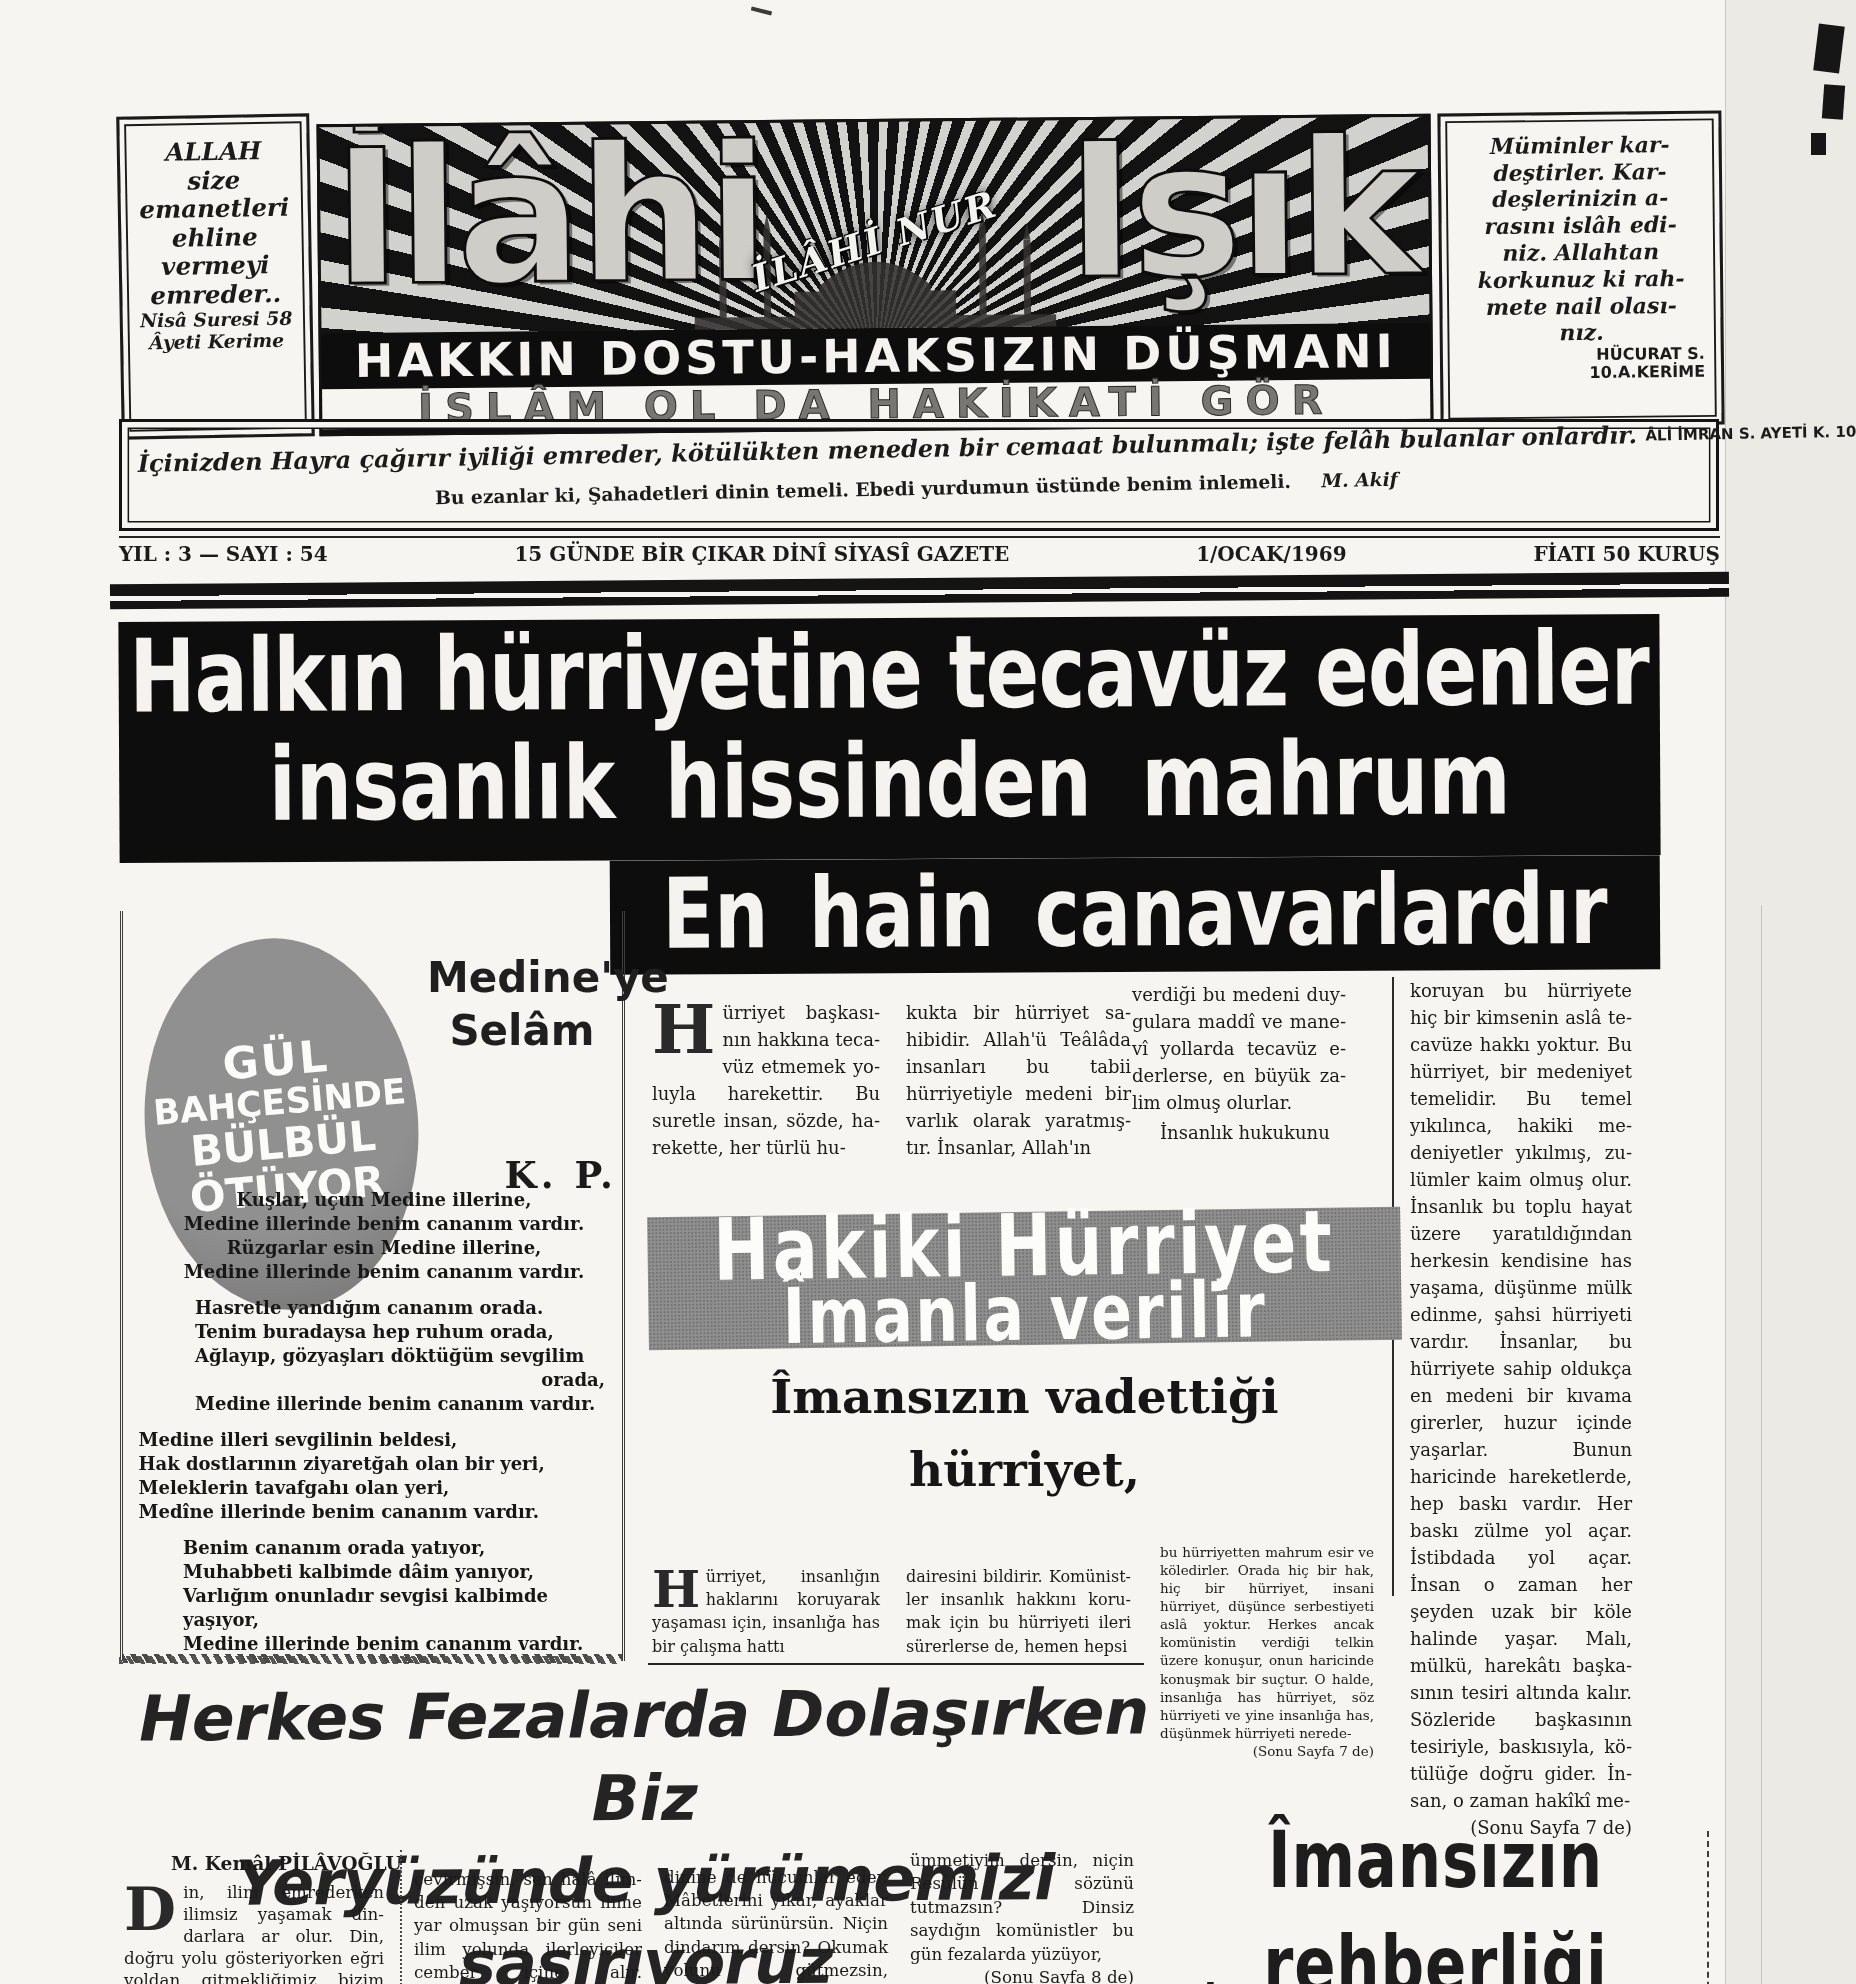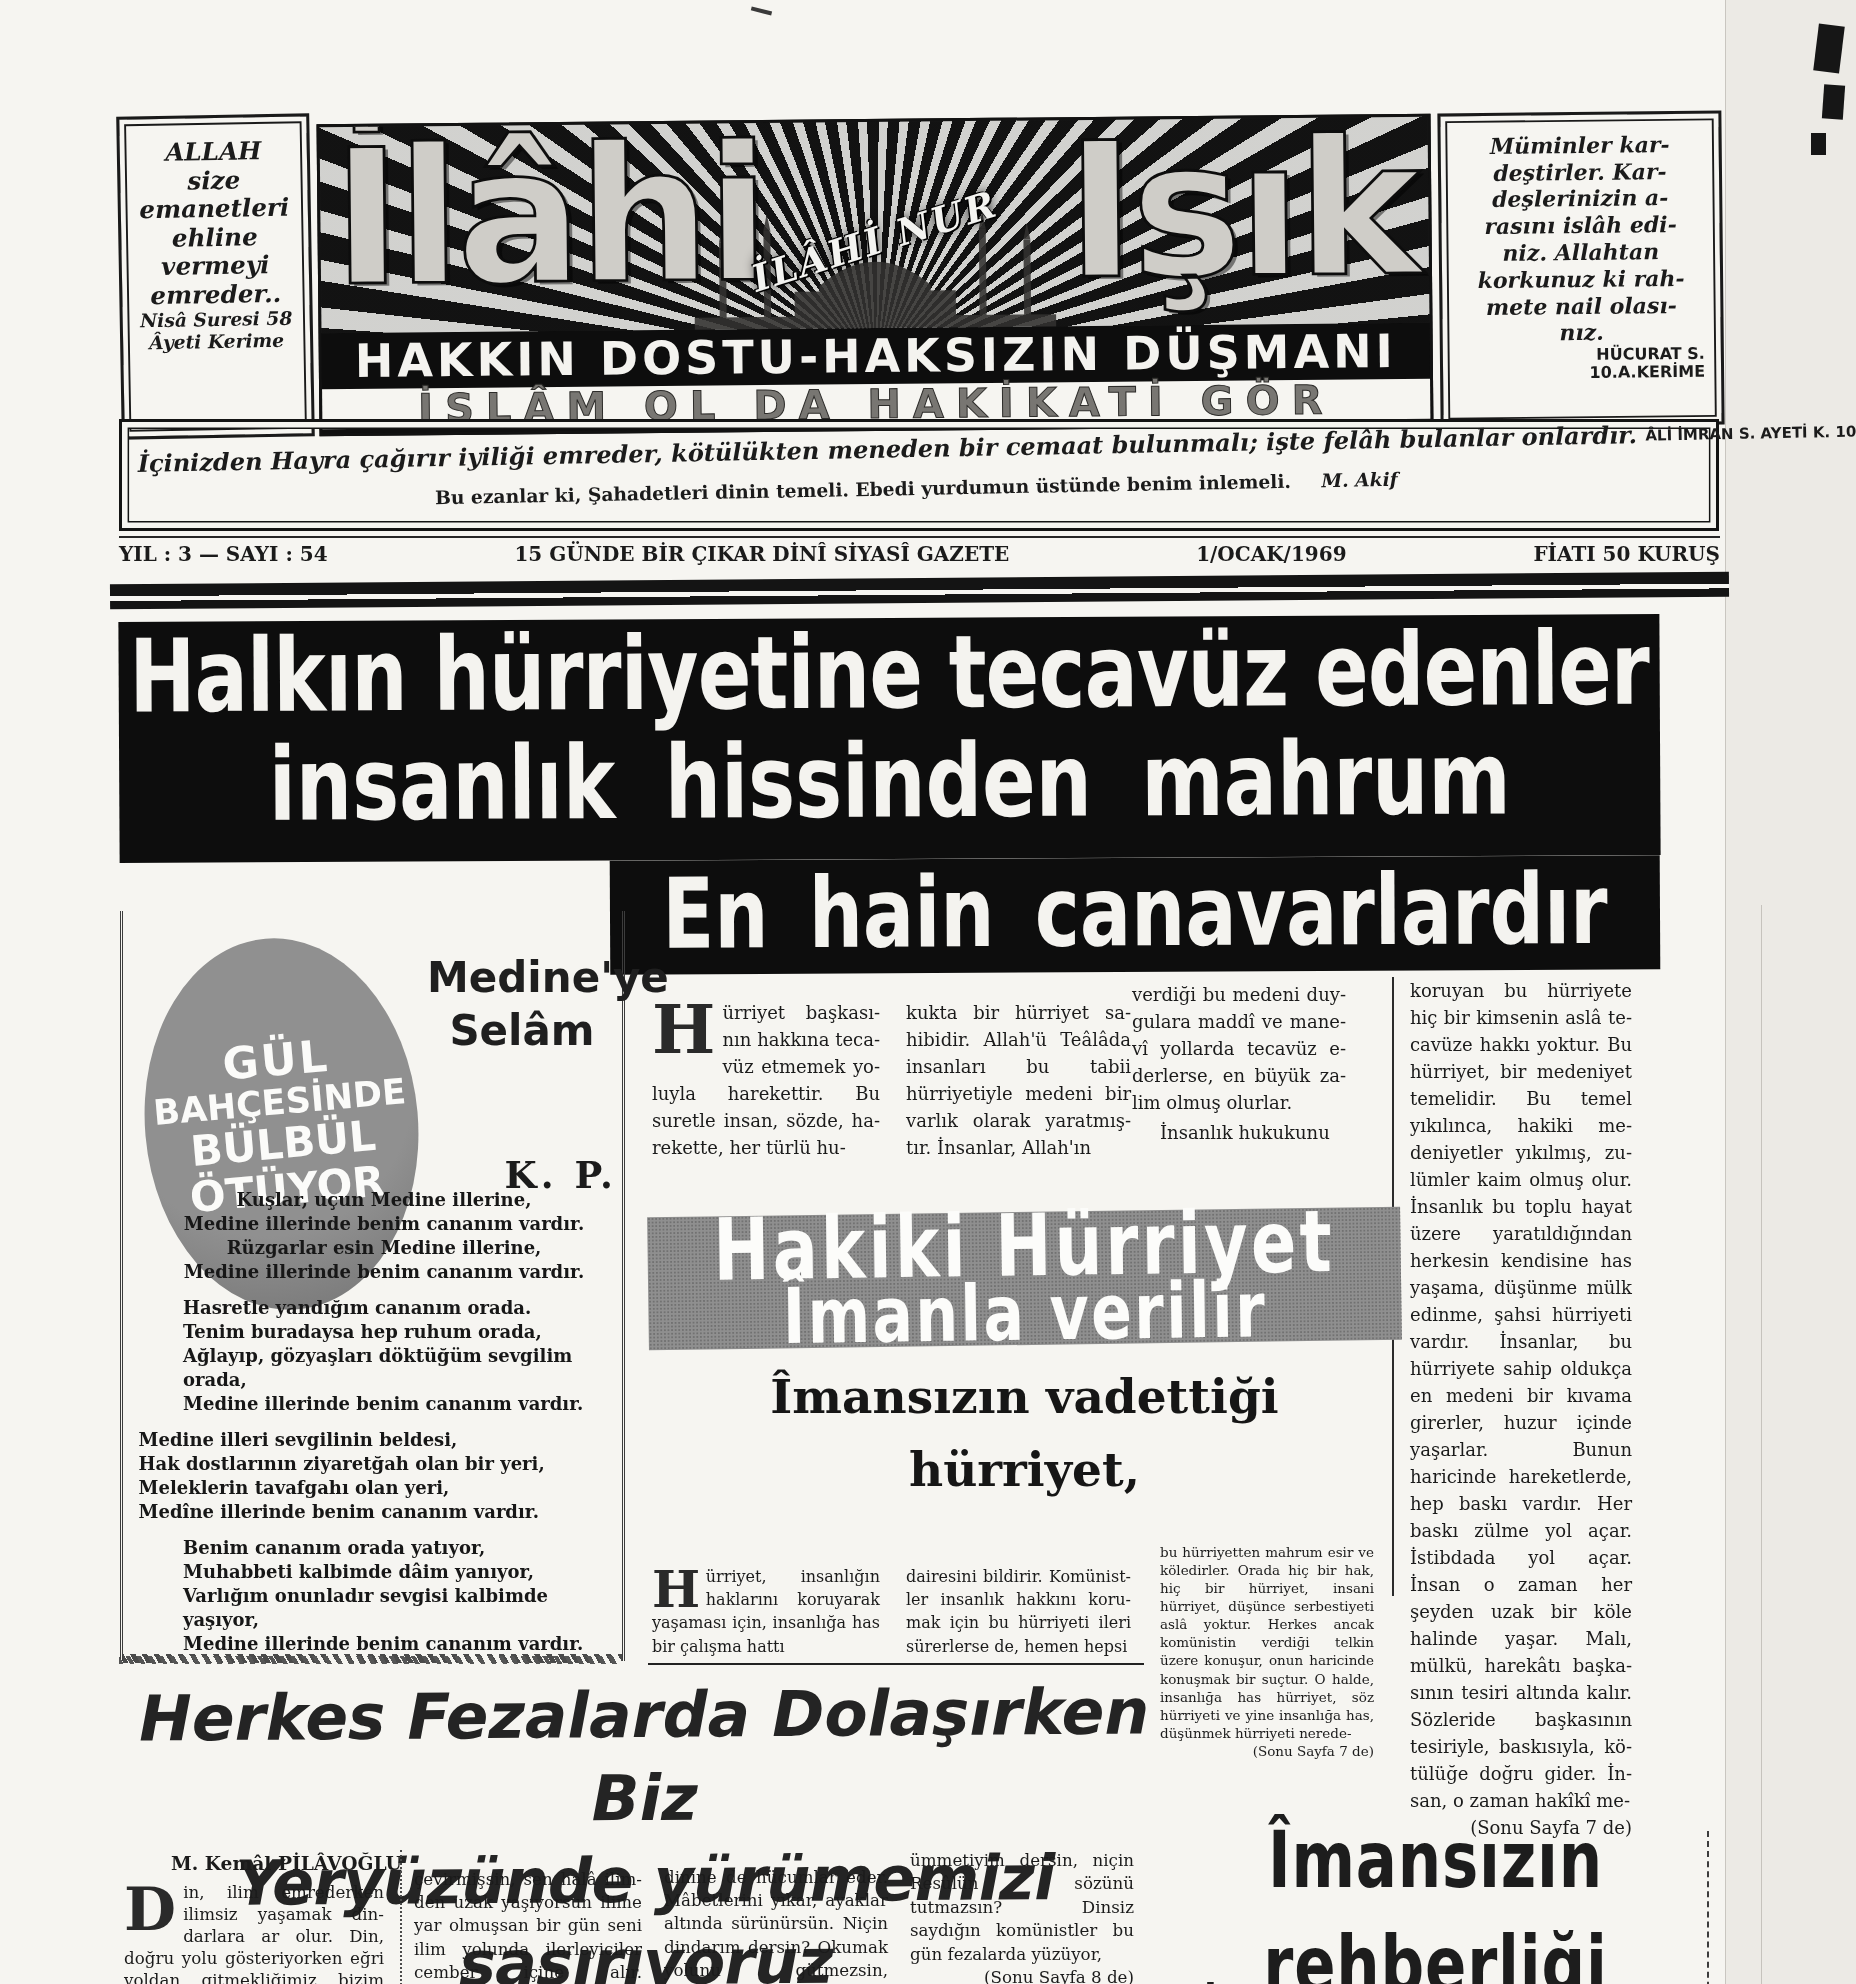--- a/index.html
+++ b/index.html
@@ -74,24 +74,24 @@
   .gul-circle .c1{font-size:44px;letter-spacing:2.4px;}
   .gul-circle .c2{font-size:35px;}
   .gul-circle .c3{font-size:42px;}
   .gul-circle .c4{font-size:42px;}
   .medine-title{left:427px;top:952px;width:190px;text-align:center;color:#1f1f1f;
                 font-family:"DejaVu Sans","Liberation Sans",sans-serif;font-weight:bold;font-size:42px;line-height:1.25;}
   .kp{left:427px;top:1153px;width:190px;text-align:right;font-weight:bold;font-size:37px;letter-spacing:4px;}
   .poem{left:137px;top:1188px;width:468px;font-weight:bold;font-size:18px;line-height:24px;color:#171717;}
   .stanza{margin:0 0 12px 0;}
   .st1{margin-left:26px;text-align:center;}
-  .st2{margin-left:46px;}
+  .st2{margin-left:58px;}
   .st3{margin-left:1.6px;}
   .st4{margin-left:46px;}
-  .st2 div:nth-child(4){padding-right:0;}
+  .st2 div:nth-child(4){text-align:right;padding-right:0;}
 
   
   .col{font-size:18px;line-height:1.5;text-align:justify;}
   .dropcap{float:left;font-weight:bold;font-size:67px;line-height:.82;padding:4px 7.1px 0 0;color:#2a2a2a;}
   .lead1{left:652px;top:981px;width:228px;}
   .lead2{left:906px;top:981px;width:225px;}
   .lead3{left:1132px;top:981px;width:214px;}
   .lead3 .p2{text-indent:28px;margin-top:3.2px;}
 
   .vrule1{left:1392px;top:977px;width:1.6px;height:619px;background:#2b2b2b;}

